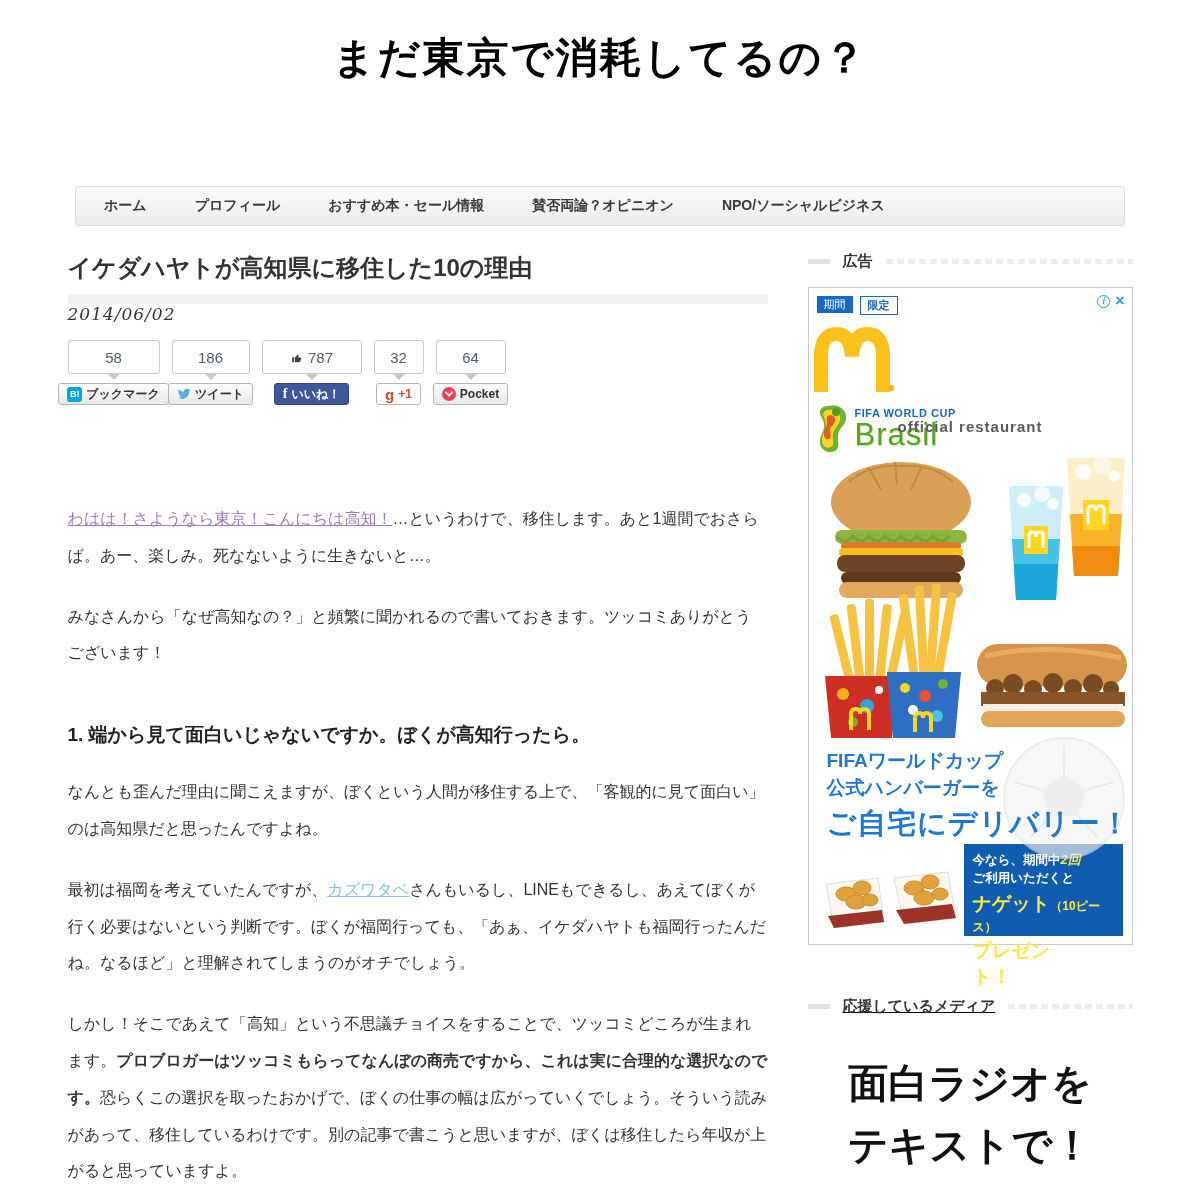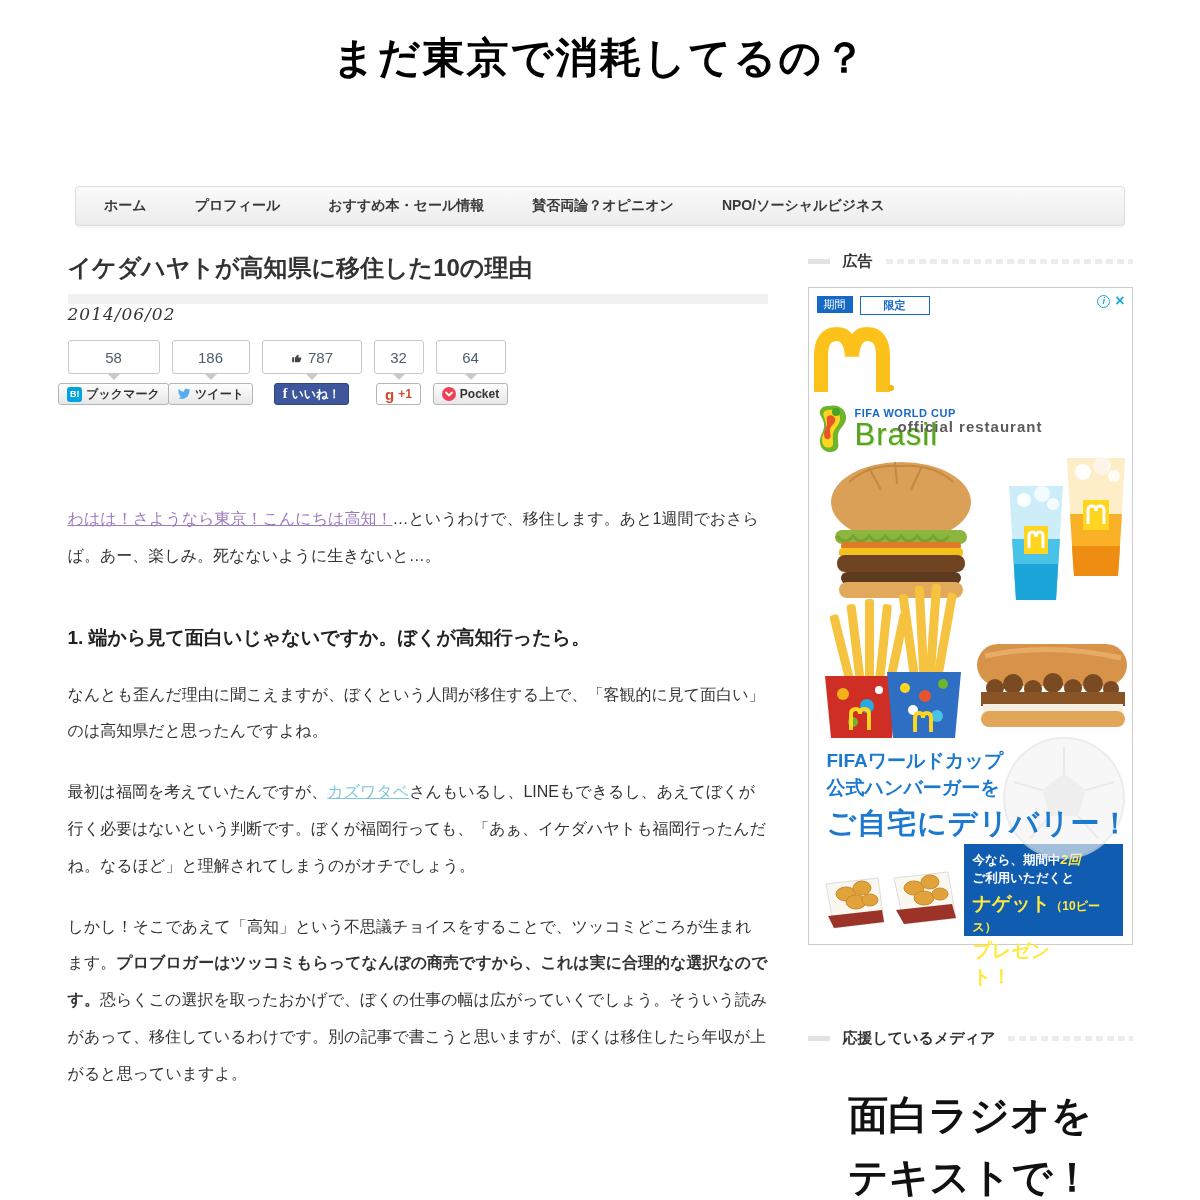--- a/index.html
+++ b/index.html
@@ -49,21 +49,21 @@
   .side-header { display:flex; align-items:center; }
   .side-header .dash { width:22px; height:5px; background:#e2e2e2; margin-right:13px; flex:none; }
   .side-header .label { font-size:15px; font-weight:bold; color:#333; white-space:nowrap; }
   .side-header .dline { flex:1; height:5px; margin-left:13px;
     background:repeating-linear-gradient(90deg,#ececec 0 7px,transparent 7px 11px); }
 
   .ad-box { position:relative; margin-top:16px; height:658px; border:1px solid #ccc; background:#fff; cursor:pointer; }
   .badge-blue { position:absolute; top:8px; left:8px; background:#1568c6; color:#fff;
     font-size:11px; font-weight:normal; padding:1px 7px; }
   .badge-white { position:absolute; top:8px; left:51px; background:#fff; color:#1568c6;
-    border:1px solid #1568c6; font-size:11px; font-weight:bold; padding:1px 23px; }
+    border:1px solid #1568c6; font-size:11px; font-weight:bold; padding:1px 7px; }
   .ad-ctl { position:absolute; top:5px; right:7px; display:flex; gap:5px; align-items:center; color:#18a7d8; }
   .info-i { width:13px; height:13px; border:1.5px solid #18a7d8; border-radius:50%; font-size:9px;
     font-style:italic; font-weight:bold; display:flex; align-items:center; justify-content:center; cursor:pointer; }
   .close-x { font-size:16px; font-weight:bold; line-height:1; cursor:pointer; }
 
   .mc-row { position:absolute; top:38px; left:0; width:100%; display:flex;
     justify-content:center; align-items:flex-start; gap:8px;flex-direction:column; }
   .fifa-block { display:flex; align-items:center; gap:4px; }
   .fifa-texts { display:flex; flex-direction:column; }
   .fifa-top { font-size:11px; font-weight:bold; color:#1568c6; letter-spacing:.5px; }
@@ -84,21 +84,21 @@
   .ol1 { font-size:12.5px; font-weight:bold; }
   .ol1 .yel { color:#ffe93c; font-size:13px;font-style:italic; }
   .ol2 { font-size:12.5px; font-weight:bold; margin-top:1px; }
   .ol3 { margin-top:4px; color:#ffe93c; font-weight:900; }
   .ol3 .big { font-size:19px; }
   .ol3 .sm { font-size:12px; }
   .ol4 { display:flex; align-items:center; gap:4px; color:#ffe93c; font-weight:900; margin-top:2px; }
   .ol4 .big { font-size:19px; }
   .note { font-size:7.5px; color:#fff; font-weight:normal; line-height:1.3; }
 
-  .media-header { margin-top:84px; }
+  .media-header { margin-top:52px;text-decoration:underline; }
   .media-banner { margin-top:36px; text-align:center; font-size:40px; font-weight:900;
     color:#111; line-height:1.55; cursor:pointer; }
 </style>
 </head>
 <body>
 
 <h1 class="site-title">まだ東京で消耗してるの？</h1>
 
 <nav class="navbar">
   <div class="nav-item">ホーム</div>
@@ -171,20 +171,21 @@
           </span>
           <span>Pocket</span>
         </div>
       </div>
     </div>
 
     <div class="post">
       <p>
         <a class="vlink">わはは！さようなら東京！こんにちは高知！</a><span>…というわけで、移住します。あと1週間でおさらば。あー、楽しみ。死なないように生きないと…。</span>
       </p>
+      <p>みなさんから「なぜ高知なの？」と頻繁に聞かれるので書いておきます。ツッコミありがとうございます！</p>
       <div class="h2">1. 端から見て面白いじゃないですか。ぼくが高知行ったら。</div>
       <p>なんとも歪んだ理由に聞こえますが、ぼくという人間が移住する上で、「客観的に見て面白い」のは高知県だと思ったんですよね。</p>
       <p>
         <span>最初は福岡を考えていたんですが、</span><a class="blink">カズワタベ</a><span>さんもいるし、LINEもできるし、あえてぼくが行く必要はないという判断です。ぼくが福岡行っても、「あぁ、イケダハヤトも福岡行ったんだね。なるほど」と理解されてしまうのがオチでしょう。</span>
       </p>
       <p>
         <span>しかし！そこであえて「高知」という不思議チョイスをすることで、ツッコミどころが生まれます。</span><span class="bold-seg">プロブロガーはツッコミもらってなんぼの商売ですから、これは実に合理的な選択なのです。</span><span>恐らくこの選択を取ったおかげで、ぼくの仕事の幅は広がっていくでしょう。そういう読みがあって、移住しているわけです。別の記事で書こうと思いますが、ぼくは移住したら年収が上がると思っていますよ。</span>
       </p>
     </div>
   </div>

